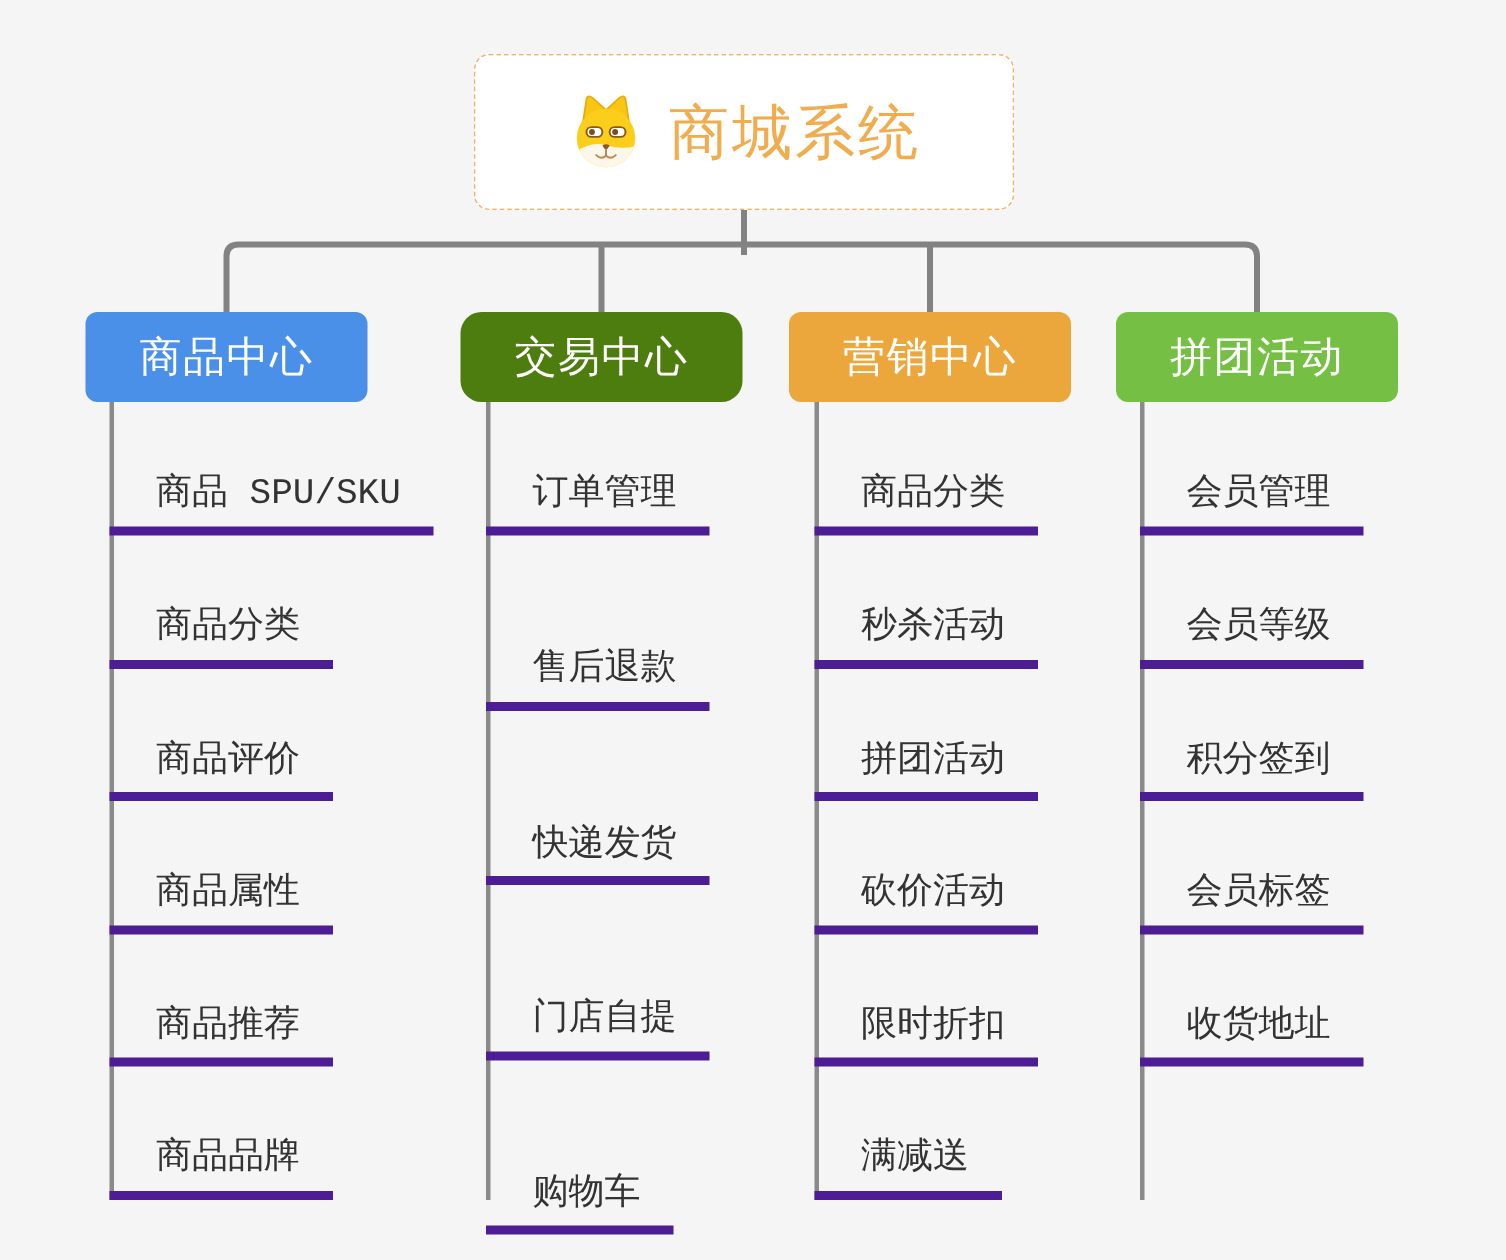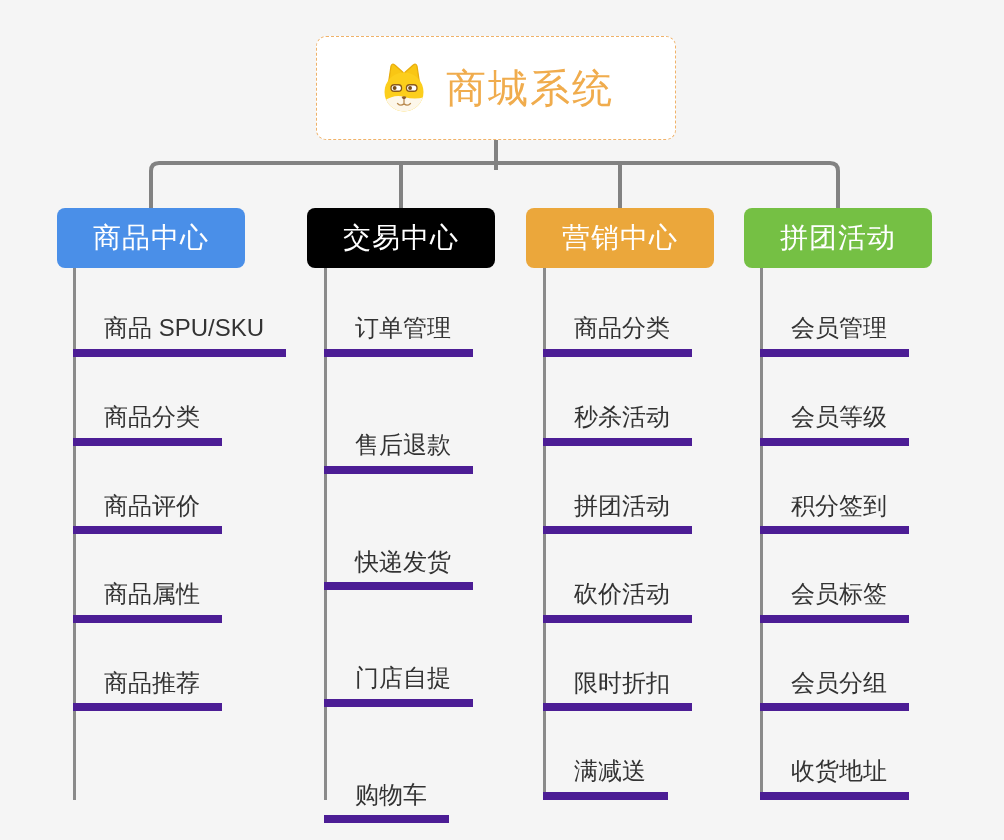--- a/index.html
+++ b/index.html
@@ -39,22 +39,22 @@
   .item-col{
     position:absolute;top:268.4px;display:flex;flex-direction:column;
   }
   .ic-1{left:73px;} .ic-2{left:324px;gap:28px;} .ic-3{left:543px;} .ic-4{left:760px;}
   .leaf-item{
     height:88.6px;display:flex;align-items:flex-end;
   }
   .leaf-label{
     width:max-content;white-space:nowrap;
     padding:0 22px 7px 31px;
-    border-bottom:8px solid #4c1d95;
-    font-size:24px;color:#333333;line-height:1.15;
+    border-bottom:6px solid #4c1d95;
+    font-size:24px;color:#333333;line-height:1.15;font-family:Liberation Mono, monospace;
   }
 </style>
 </head>
 <body>
 
 <div id="canvas">
 
   <svg id="connectors" width="1004" height="840" viewBox="0 0 1004 840">
 
     <path d="M496,139 V170" stroke="#828282" stroke-width="4" fill="none"></path>
@@ -93,21 +93,21 @@
       <path d="M29,44 Q32,42 35,44 Q33,47.5 32,47.5 Q31,47.5 29,44 Z" fill="#8A5A2B"></path>
       <path d="M32,47.5 V52" stroke="#B98A4F" stroke-width="1.6" fill="none"></path>
       <path d="M24,52 Q28,56 32,52.5 Q36,56 40,52" stroke="#B98A4F" stroke-width="1.6" fill="none" stroke-linecap="round"></path>
     </svg>
     <span class="root-title">商城系统</span>
   </div>
 
   <div class="branch-header bh-1" style="background-color: rgb(74, 143, 232);">
     <span>商品中心</span>
   </div>
-  <div class="branch-header bh-2" style="background-color: #000000;">
+  <div class="branch-header bh-2" style="background-color: #4d7c0f; border-radius: 14px;">
     <span>交易中心</span>
   </div>
   <div class="branch-header bh-3" style="background-color: rgb(235, 167, 59); align-items: center;">
     <span>营销中心</span>
   </div>
   <div class="branch-header bh-4" style="background-color: rgb(117, 192, 68);">
     <span>拼团活动</span>
   </div>
 
   <div class="item-col ic-1">
@@ -118,20 +118,23 @@
         <span class="leaf-label">商品分类</span>
       </div>
     <div class="leaf-item">
         <span class="leaf-label">商品评价</span>
       </div>
     <div class="leaf-item">
         <span class="leaf-label">商品属性</span>
       </div>
     <div class="leaf-item">
         <span class="leaf-label">商品推荐</span>
+      </div>
+    <div class="leaf-item">
+        <span class="leaf-label">商品品牌</span>
       </div>
   </div>
 
   <div class="item-col ic-2">
     <div class="leaf-item">
         <span class="leaf-label">订单管理</span>
       </div>
     <div class="leaf-item">
         <span class="leaf-label">售后退款</span>
       </div>
@@ -177,20 +180,17 @@
     <div class="leaf-item">
         <span class="leaf-label">会员等级</span>
       </div>
     <div class="leaf-item">
         <span class="leaf-label">积分签到</span>
       </div>
     <div class="leaf-item">
         <span class="leaf-label">会员标签</span>
       </div>
     <div class="leaf-item">
-        <span class="leaf-label">会员分组</span>
-      </div>
-    <div class="leaf-item">
         <span class="leaf-label">收货地址</span>
       </div>
   </div>
 
 </div>
 
 </body></html>

